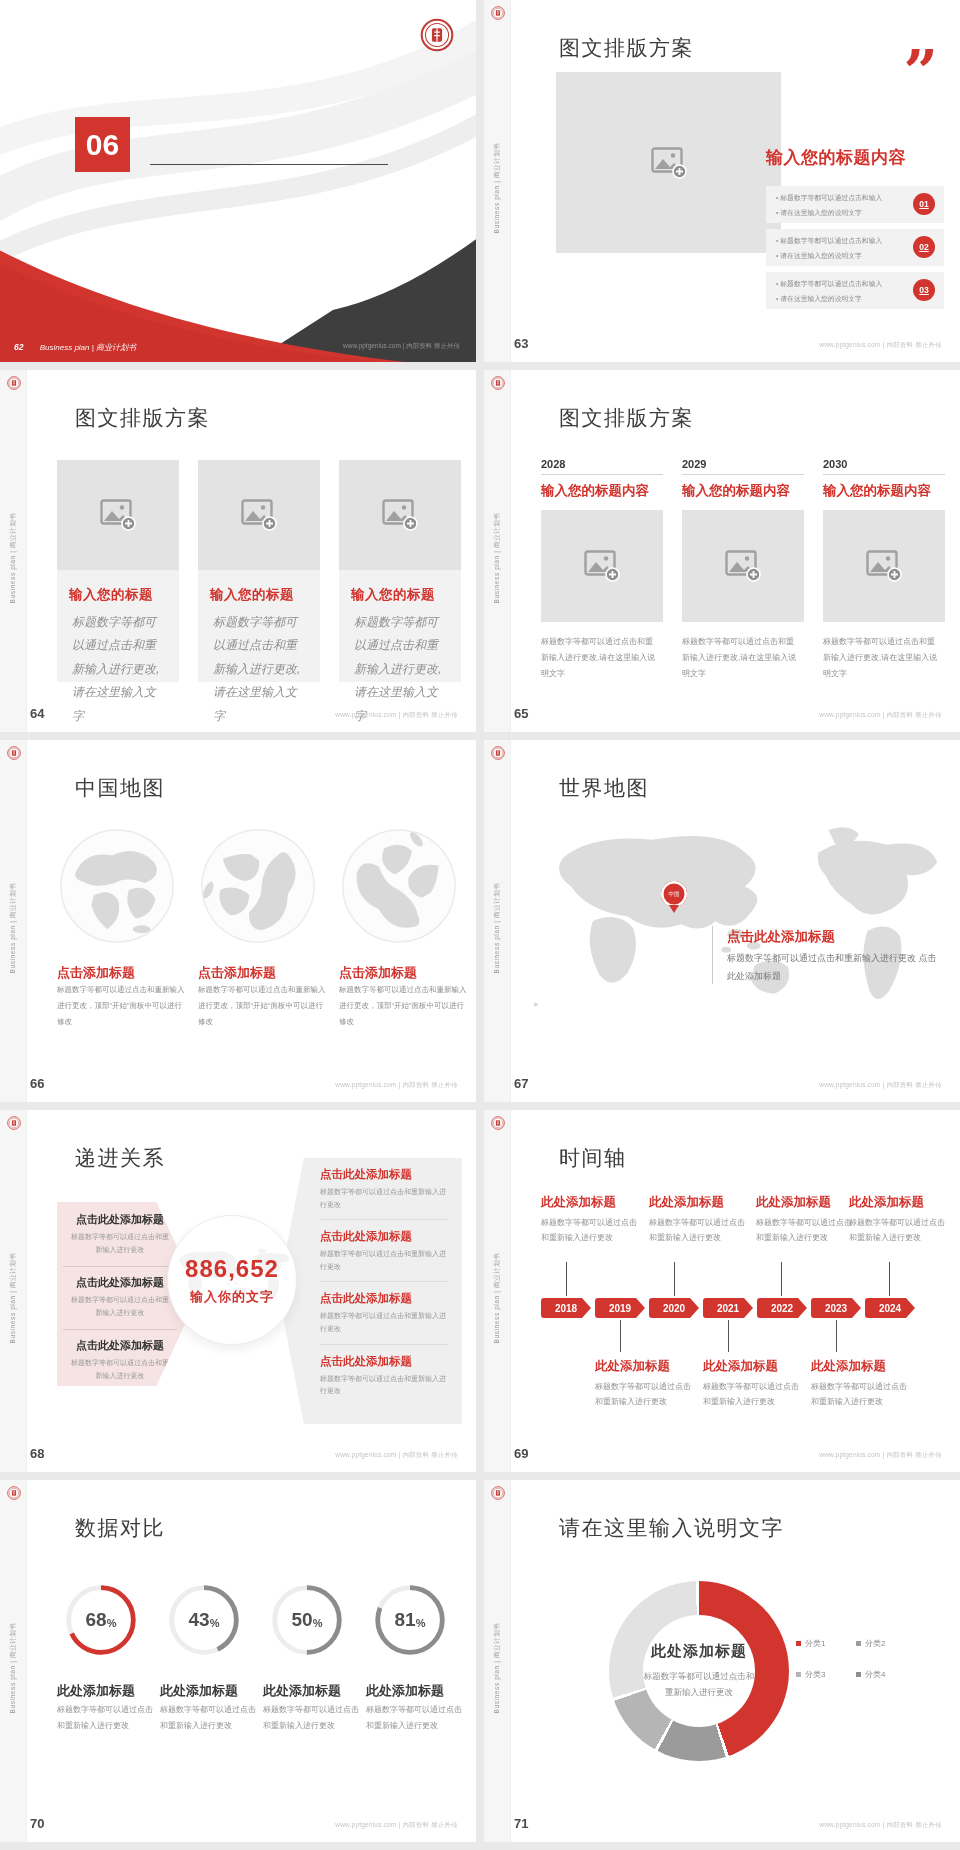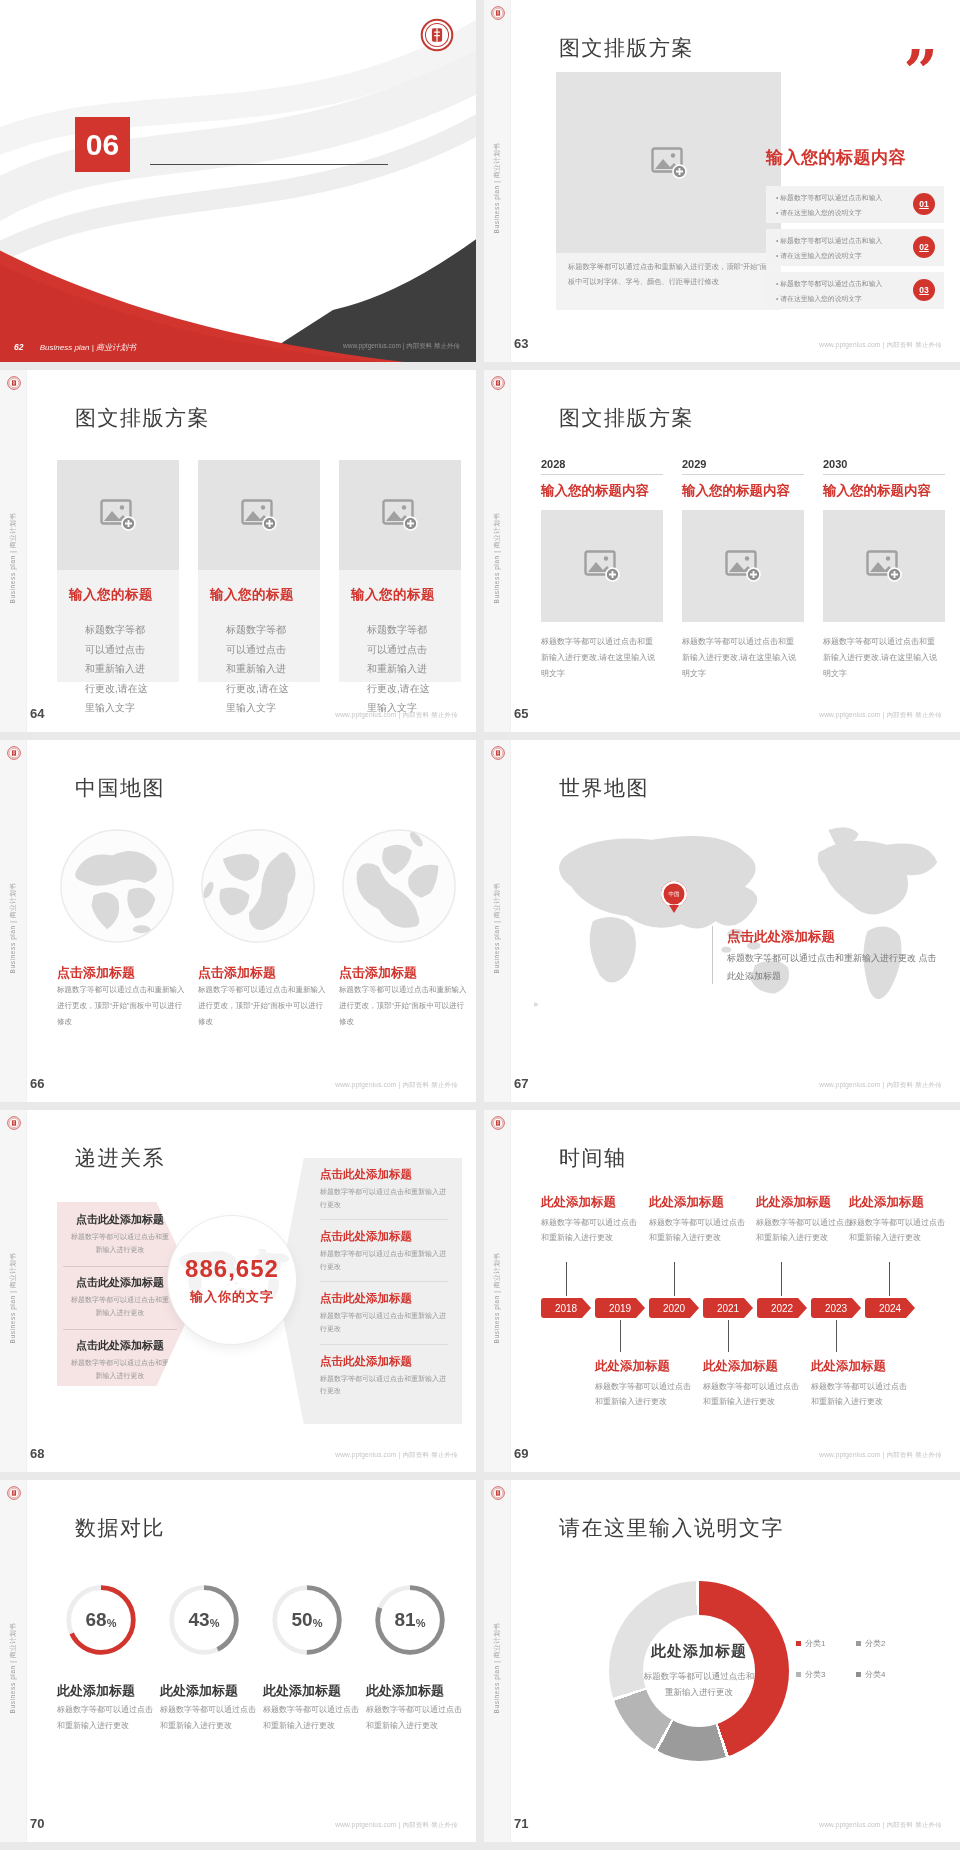--- a/index.html
+++ b/index.html
@@ -51,21 +51,21 @@
             color:#d2342e;letter-spacing:.5px;}
   .s63-item{position:absolute;left:282px;width:178px;height:37px;background:#f2f2f2;}
   .s63-item .lines{padding:5px 38px 0 10px;font-size:6.8px;color:#8a8a8a;line-height:2.15;}
   .s63-item .lines div::before{content:"•  ";color:#9a9a9a;}
   .badge{position:absolute;right:9px;top:7px;width:22px;height:22px;border-radius:50%;background:#d2342e;
          color:#fff;font-size:8.5px;font-weight:bold;display:flex;align-items:center;justify-content:center;text-decoration:underline;}
   .c1{left:57px;} .c2{left:198px;} .c3{left:339px;}
   .s64-ph{top:90px;height:110px;width:122px;}
   .s64-card{position:absolute;top:200px;width:98px;height:96px;background:#f2f2f2;padding:16px 12px 0;}
   .s64-card h3{margin:0 0 7px;font-size:13.5px;font-weight:bold;color:#d2342e;letter-spacing:.5px;}
-  .s64-card p{margin:16px;font-size:10px;color:#8e8e8e;line-height:1.95;}
+  .s64-card p{margin:3px;font-size:12px;color:#8e8e8e;line-height:1.95;font-style:italic;}
   .s65-year{position:absolute;top:88px;font-size:11px;font-weight:bold;color:#383838;}
   .s65-rule{position:absolute;top:104px;width:122px;height:1px;background:#d4d4d4;}
   .s65-head{position:absolute;top:112px;margin:0;font-size:13.5px;font-weight:bold;color:#d2342e;}
   .s65-ph{top:140px;height:112px;width:122px;}
   .s65-body{position:absolute;top:264px;width:116px;margin:0;font-size:8px;color:#8e8e8e;line-height:2.0;}
 
   
   .globe{position:absolute;top:87px;width:118px;height:118px;}
   .g1{left:58px;} .g2{left:199px;} .g3{left:340px;}
   .s66-head{position:absolute;top:224px;margin:0;font-size:13px;font-weight:bold;color:#d2342e;}
@@ -96,21 +96,21 @@
   .p68-circle .num{position:relative;font-size:24px;font-weight:bold;color:#d2342e;letter-spacing:1px;}
   .p68-circle .lbl{position:relative;margin-top:5px;font-size:13px;font-weight:bold;color:#d2342e;letter-spacing:1px;}
   .p68-right{position:absolute;left:278px;top:48px;width:184px;height:266px;background:#efefef;
              clip-path:polygon(14% 0,100% 0,100% 100%,14% 100%,0 50%);}
   .p68-right .blk{margin-left:42px;margin-right:14px;padding:9px 0 8px;}
   .p68-right .blk + .blk{border-top:1px solid #dcdcdc;}
   .p68-right h4{margin:0 0 4px;font-size:11.5px;font-weight:bold;color:#d2342e;}
   .p68-right p{margin:0;font-size:7px;color:#999;line-height:1.8;}
 
   
-  .tl-seg{position:absolute;top:188px;width:50px;height:20px;background:#d2342e;color:#fff;font-weight:normal;
+  .tl-seg{position:absolute;top:188px;width:50px;height:20px;background:#d2342e;color:#fff;font-weight:bold;
           font-size:10px;display:flex;align-items:center;justify-content:center;
           clip-path:polygon(0 0,82% 0,100% 50%,82% 100%,0 100%);border-radius:3px 0 0 3px;}
   .tl-conn{position:absolute;width:1px;background:#555;}
   .t-block{position:absolute;width:97px;}
   .t-block h4{margin:0 0 5px;font-size:12.5px;font-weight:bold;color:#d2342e;}
   .t-block p{margin:0;font-size:8px;color:#8f8f8f;line-height:1.85;}
 
   
   .ring-wrap{position:absolute;top:102px;width:76px;height:76px;}
   .ring-wrap .pct{position:absolute;left:0;top:0;width:76px;height:76px;display:flex;align-items:center;
@@ -205,21 +205,20 @@
     <svg class="mini-logo" viewBox="0 0 30 30">
         <use href="#seal"></use>
       </svg>
     <h2 class="slide-title">图文排版方案</h2>
 
     <div class="ph s63-ph">
       <svg viewBox="0 0 36 32">
           <use href="#imgph"></use>
         </svg>
     </div>
-    <div class="s63-cap">标题数字等都可以通过点击和重新输入进行更改，顶部“开始”面板中可以对字体、字号、颜色、行距等进行修改</div>
     <div class="s63-quote">”</div>
     <h3 class="s63-head">输入您的标题内容</h3>
 
     <div class="s63-item" style="top:186px">
       <div class="lines">
         <div>标题数字等都可以通过点击和输入</div>
         <div>请在这里输入您的说明文字</div>
       </div>
       <div class="badge">01</div>
     </div>

